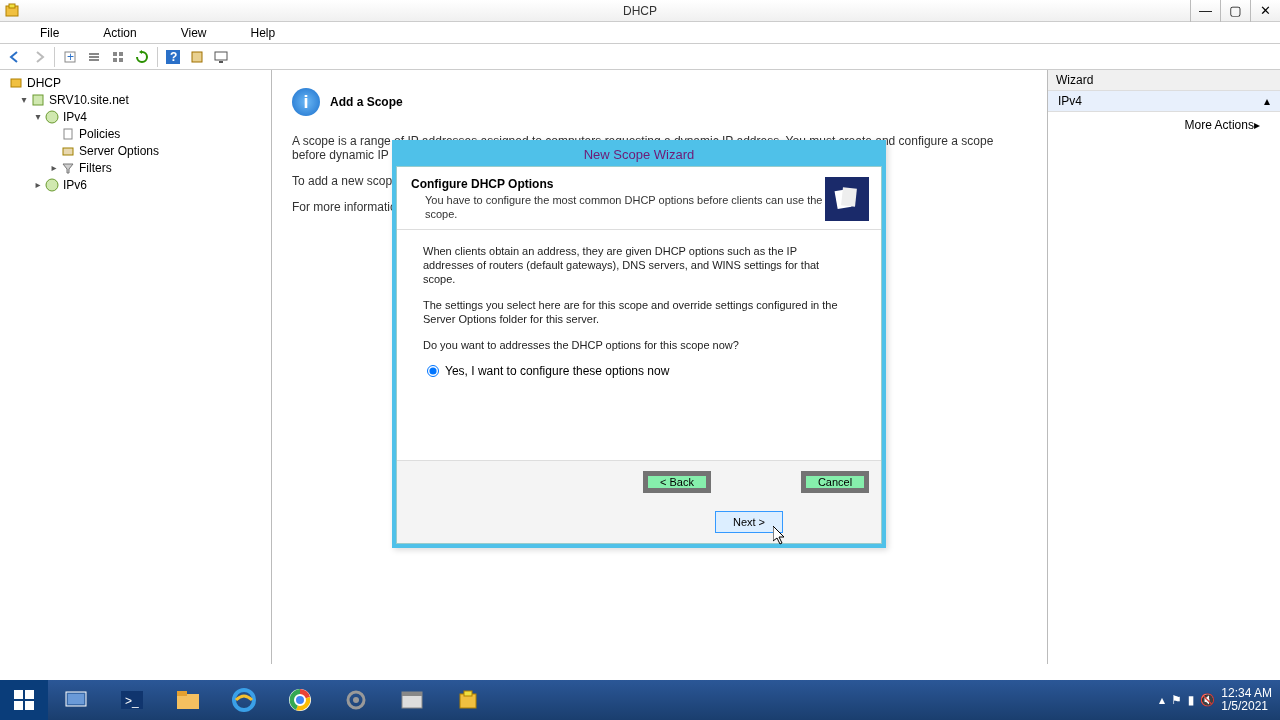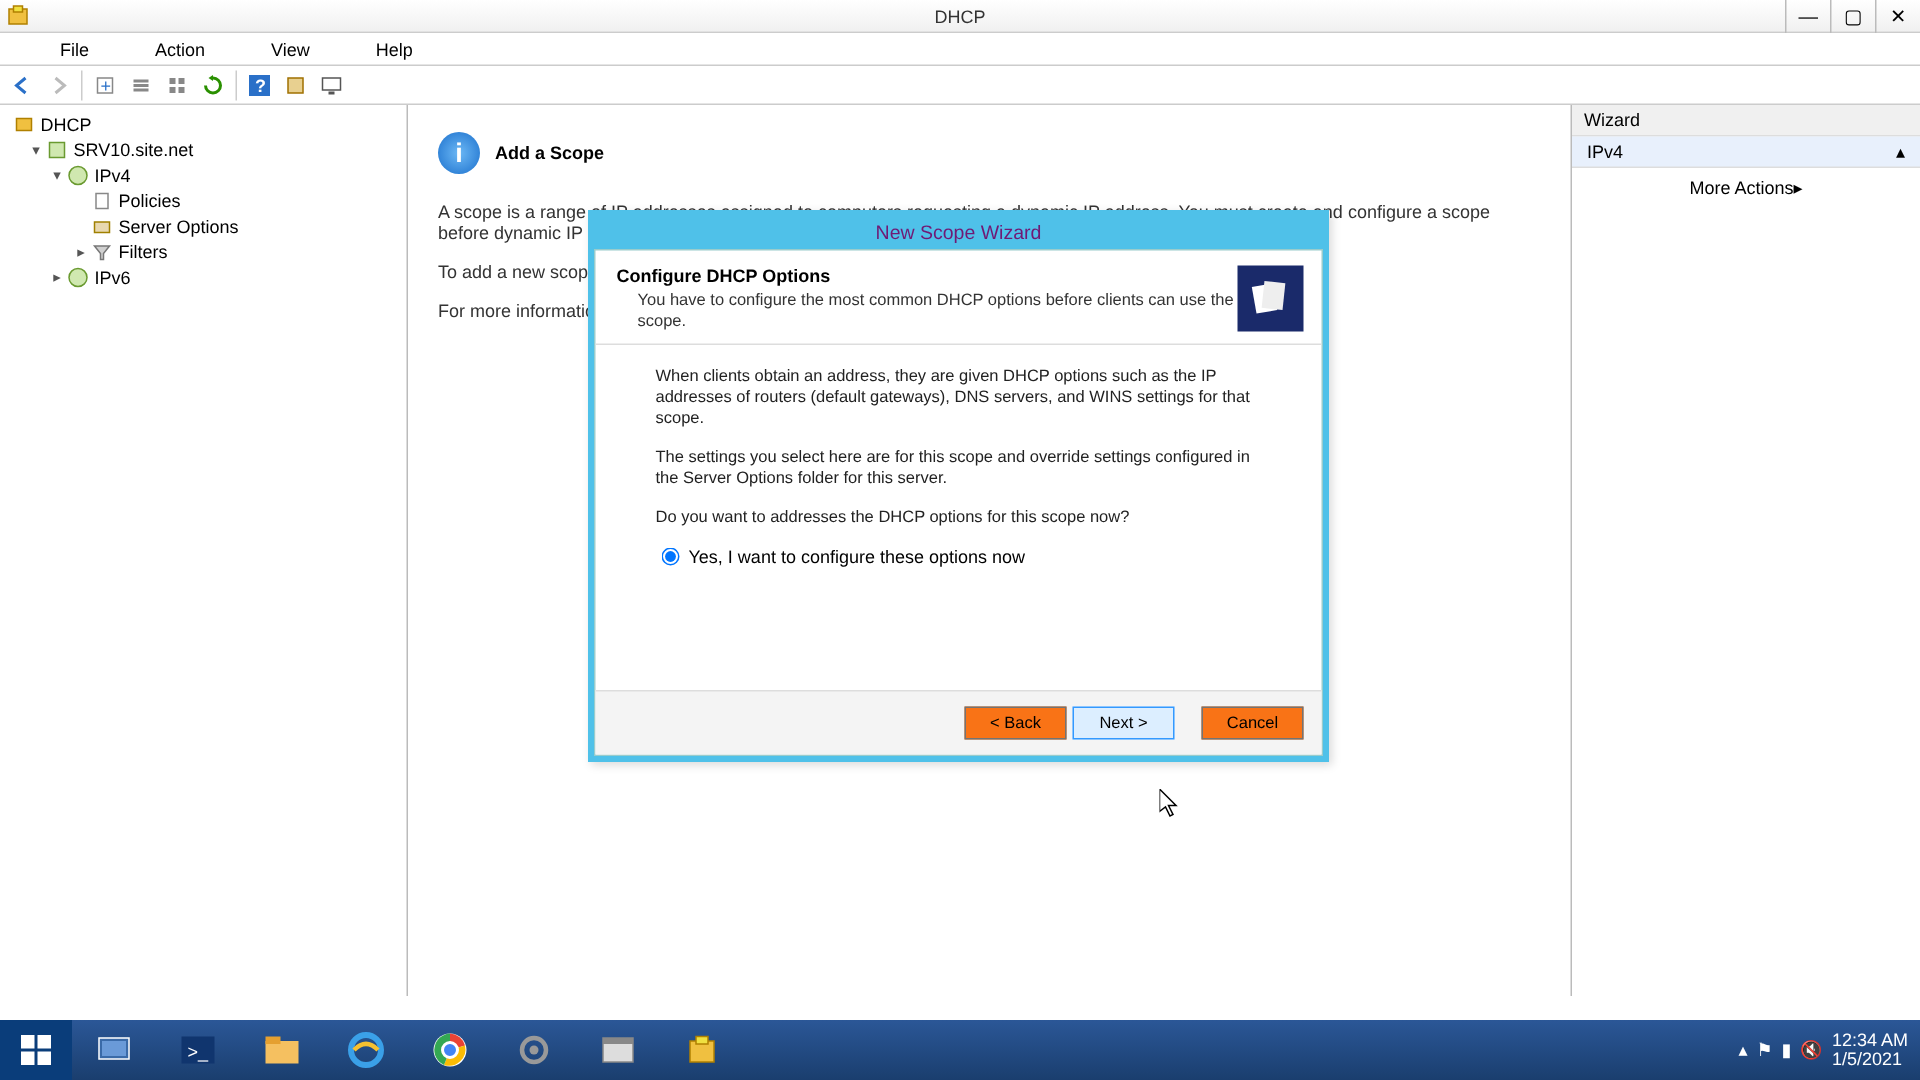--- a/index.html
+++ b/index.html
@@ -19,37 +19,37 @@
   .tree-row { display: flex; align-items: center; height: 17px; padding-left: 4px; }
   .tree-row .exp { width: 12px; text-align: center; color: #555; cursor: default; font-size: 10px; }
   .tree-row .ticon { width: 16px; height: 16px; margin-right: 3px; display: flex; align-items: center; justify-content: center; }
   .centerpane { flex: 1; background: #fff; position: relative; padding: 18px 20px; border-right: 1px solid #bbb; }
   .centerpane .head { display: flex; align-items: center; gap: 10px; margin-bottom: 18px; }
   .centerpane .head .bigicon { width: 28px; height: 28px; border-radius: 50%; background: radial-gradient(#6cb8f5,#1a6fcc); color: #fff; display: flex; align-items: center; justify-content: center; font-weight: bold; font-size: 18px; }
   .centerpane p { margin-bottom: 12px; color: #333; }
   .actionspane { width: 232px; background: #fff; }
   .actionspane .hdr { background: #f0f0f0; padding: 3px 8px; font-weight: normal; border-bottom: 1px solid #ddd; }
   .actionspane .sub { background: #e8f0fc; padding: 3px 10px; display:flex; justify-content:space-between; align-items:center; border-bottom:1px solid #ddd;}
-  .actionspane .more { padding: 6px 20px; display:flex; justify-content:center; align-items:center; }
+  .actionspane .more { padding: 6px 20px; display:flex; justify-content:flex-end; align-items:center; }
   
   .modal { position: absolute; left: 392px; top: 140px; width: 494px; background: #4fc1e9; padding: 4px; box-shadow: 2px 2px 6px rgba(0,0,0,0.15); }
   .modal .mtitle { text-align: center; color: #701a75; height: 22px; line-height: 22px; font-size: 13px; }
   .modal .mbody { background: #fff; border: 1px solid #9cc; }
   .mheadrow { display: flex; justify-content: space-between; padding: 10px 12px 8px 14px; border-bottom: 1px solid #ddd; }
   .mheadrow .txt { flex: 1; }
   .mheadrow .txt .bold { font-weight: bold; margin-bottom: 2px; }
   .mheadrow .txt .sub { font-size: 11px; color: #333; padding-left: 14px; line-height: 14px; }
   .mheadrow .gfx { width: 44px; height: 44px; background: #1a2a6a; display: flex; align-items: center; justify-content: center; }
-  .mcontent { padding: 14px 34px 18px 40px; min-height: 230px; }
+  .mcontent { padding: 14px 34px 18px 26px; min-height: 230px; }
   .mcontent p { font-size: 11px; color: #222; margin-bottom: 12px; line-height: 14px; }
   .mcontent label { display: flex; align-items: center; gap: 6px; font-size: 11px; margin-bottom: 8px; margin-left: 4px; }
   .mcontent input[type=radio] { width: 12px; height: 12px; }
   .mbuttons { border-top: 1px solid #ddd; background: #f4f4f4; padding: 10px 12px; display: flex; justify-content: flex-end; gap: 4px; }
-  .mbuttons button { width: 68px; height: 22px; font-size: 11px; background: #f97316; border: 1px solid #737373; cursor: default; }
-  .mbuttons button.primary { border: 1px solid #3399ff; background: #dceeff; }
+  .mbuttons button { width: 68px; height: 22px; font-size: 11px; background: #86efac; border: 5px solid #737373; cursor: default; }
+  .mbuttons button.primary { border: 1px solid #3399ff; background: #dceeff; margin-top: 40px; }
   
   .taskbar { position: absolute; bottom: 0; left: 0; right: 0; height: 40px; background: linear-gradient(#2b5797,#1a3e6e); display: flex; align-items: center; }
   .taskbar .start { width: 48px; height: 40px; background: #0a3d7a; display: flex; align-items: center; justify-content: center; }
   .taskbar .tbtn { width: 56px; height: 40px; display: flex; align-items: center; justify-content: center; }
   .taskbar .tray { margin-left: auto; display: flex; align-items: center; color: #fff; gap: 6px; padding-right: 8px; font-size: 11px; }
   .taskbar .clock { text-align: left; line-height: 13px; }
   .pointer { position: absolute; left: 773px; top: 526px; z-index: 200; }
   svg { display: block; }
 </style>
 </head>

